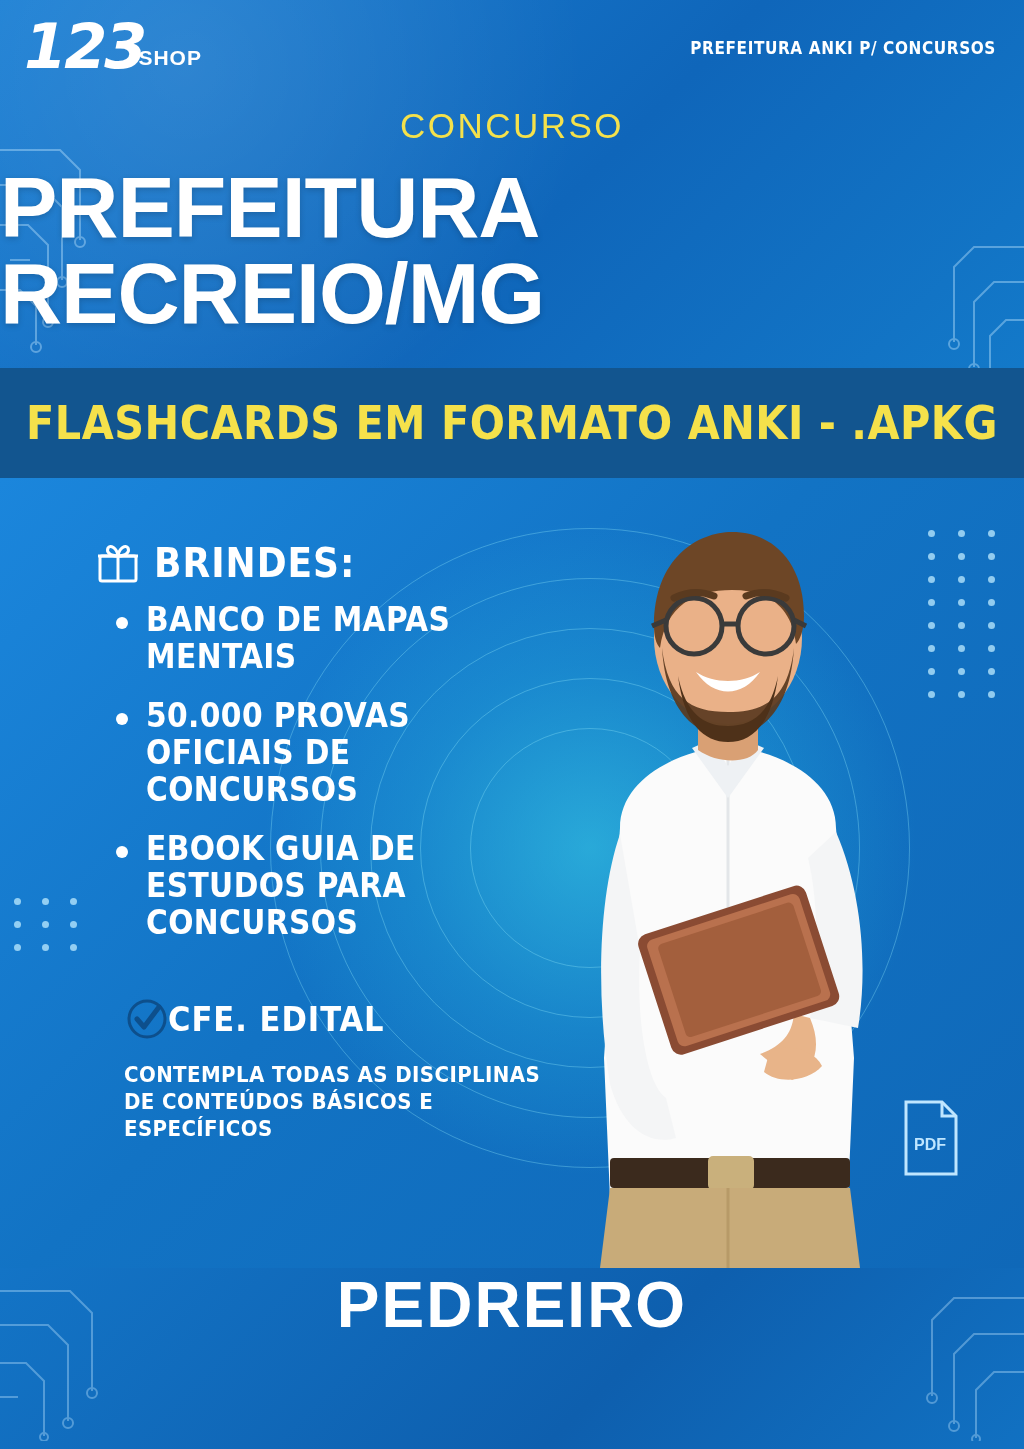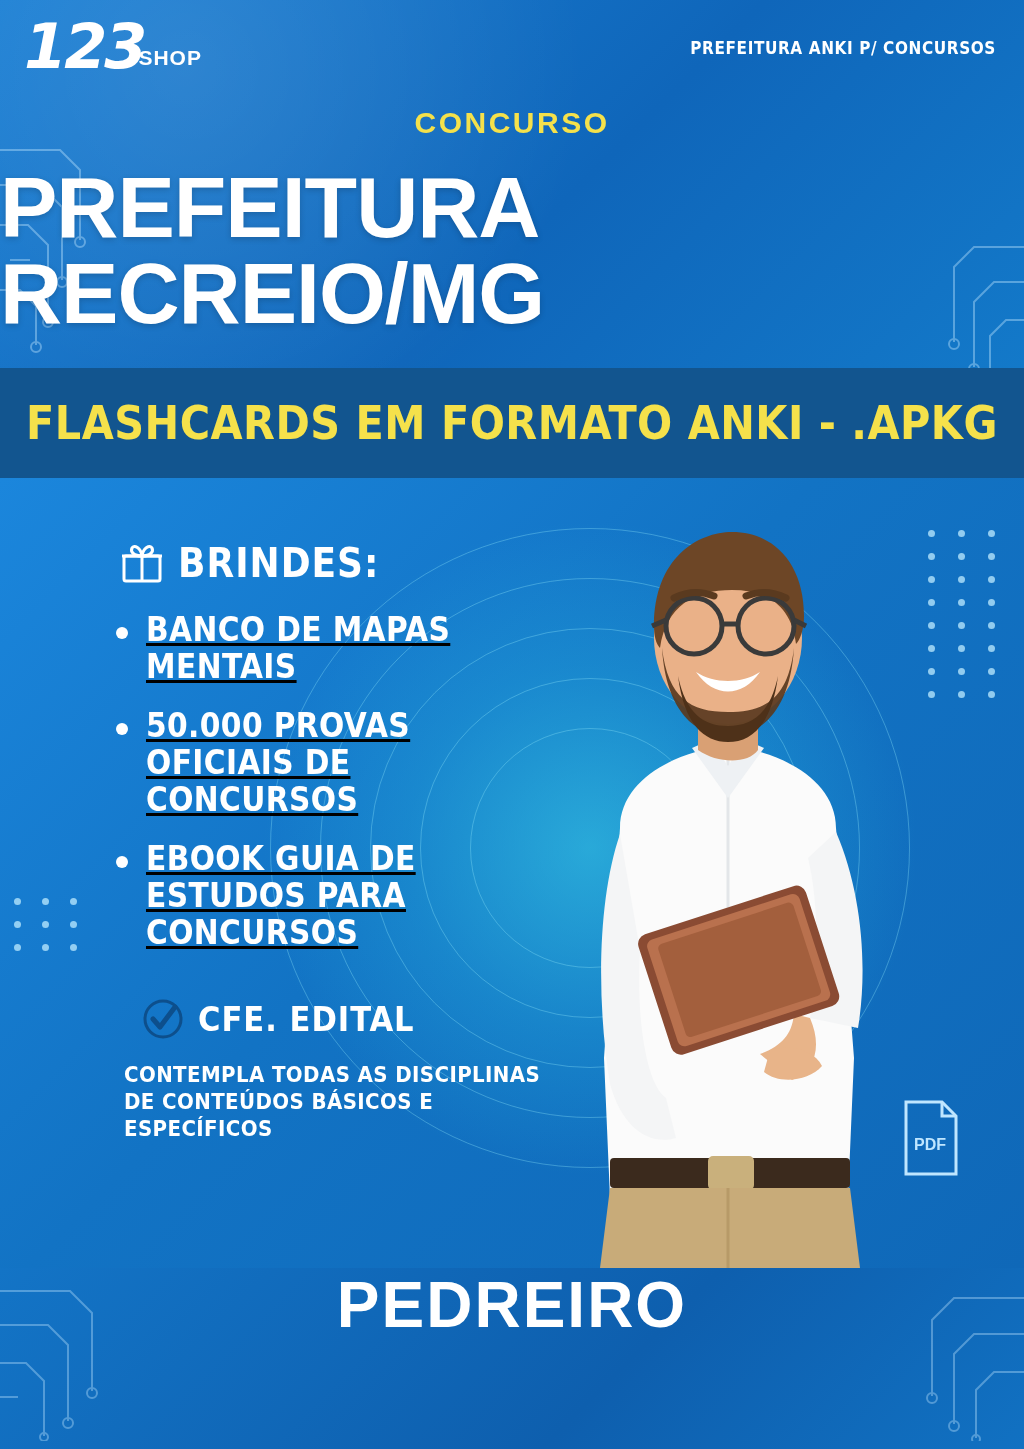--- a/index.html
+++ b/index.html
@@ -46,21 +46,21 @@
   .top-right-label {
     position:absolute; top:38px; right:28px;
     font-size:17px; font-weight:bold; color:#ffffff;
     letter-spacing:.6px; z-index:6;
     font-family:"DejaVu Sans Condensed","Liberation Sans", sans-serif;
   }
 
   .kicker {
     position:absolute; top:106px; left:0; width:1024px;
     text-align:center; z-index:6;
-    font-size:30px; font-weight:bold; color:#f5e14b;
+    font-size:35px; font-weight:normal; color:#f5e14b;
     letter-spacing:2.5px;
   }
 
   .title {
     position:absolute; top:164px; left:0; width:1024px;
     z-index:6;
     color:#ffffff; font-weight:bold;
     font-size:86px; line-height:1.0; letter-spacing:-1px;
     text-shadow:0 2px 6px rgba(0,0,0,.18);
   }
@@ -102,51 +102,50 @@
   }
   .dots-right { right:22px; top:52px; }
   .dots-left { left:14px; top:420px; grid-template-columns:repeat(3,12px); }
   .dots-right i, .dots-left i {
     display:block; width:7px; height:7px; border-radius:50%;
     background:rgba(190,235,255,.75);
   }
 
   
   .brindes-head {
-    position:absolute; left:120px; top:62px;
+    position:absolute; left:96px; top:62px;
     display:flex; align-items:center; gap:14px; z-index:5;
   }
   .brindes-head .label {
     font-size:40px; font-weight:bold; color:#ffffff; letter-spacing:1px;
     font-family:"DejaVu Sans Condensed","Liberation Sans", sans-serif;
   }
   .gift-icon { width:44px; height:42px; }
 
   .benefits {
-    position:absolute; left:104px; top:134px; width:440px; z-index:5;
+    position:absolute; left:104px; top:124px; width:440px; z-index:5;
     list-style:none;
-    text-decoration:underline;
   }
   .benefits li {
     position:relative;
     padding-left:42px;
     margin-bottom:22px;
     color:#ffffff; font-weight:bold;
     font-size:33px; line-height:1.12; letter-spacing:.4px;
     font-family:"DejaVu Sans Condensed","Liberation Sans", sans-serif;
   }
   .benefits li::before{
     content:""; position:absolute; left:12px; top:15px;
     width:12px; height:12px; border-radius:50%; background:#ffffff;
   }
 
   
   .edital-head {
-    position:absolute; left:142px; top:520px;
-    display:flex; align-items:center; gap:14px; z-index:5;text-align:right;
+    position:absolute; left:126px; top:520px;
+    display:flex; align-items:center; z-index:5;text-align:right;
   }
   .edital-head .label {
     font-size:34px; font-weight:bold; color:#ffffff; letter-spacing:1px;
     font-family:"DejaVu Sans Condensed","Liberation Sans", sans-serif;
   }
   .check-icon{ width:42px; height:42px; }
 
   .edital-text {
     position:absolute; left:124px; top:584px; width:420px; z-index:5;
     color:#ffffff; font-weight:bold; font-size:22px; line-height:1.22;

